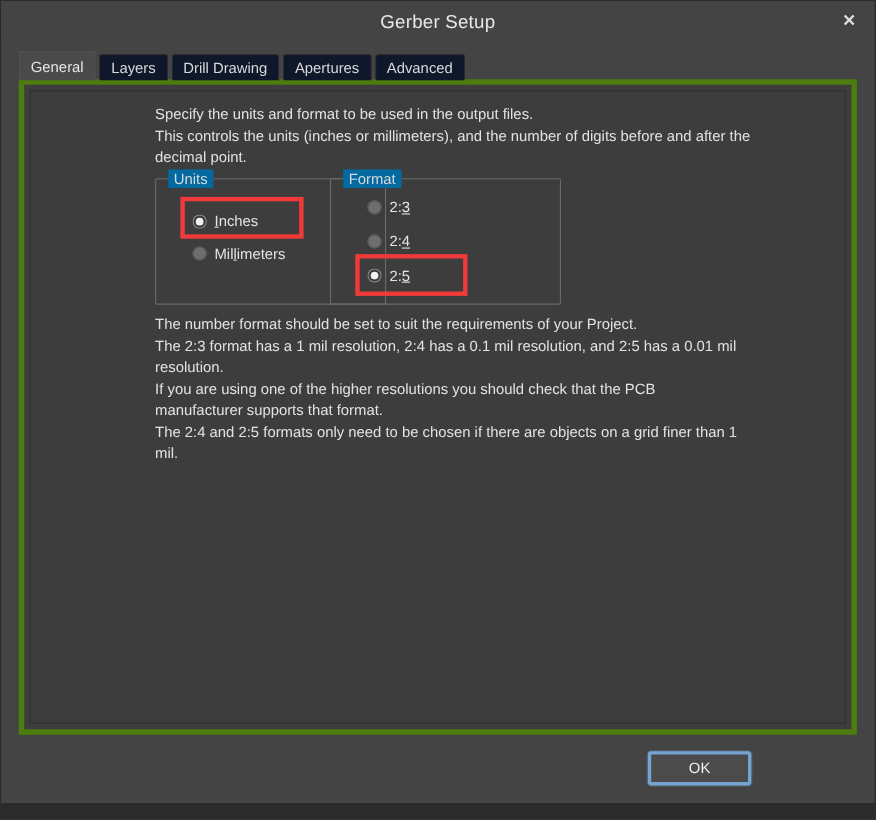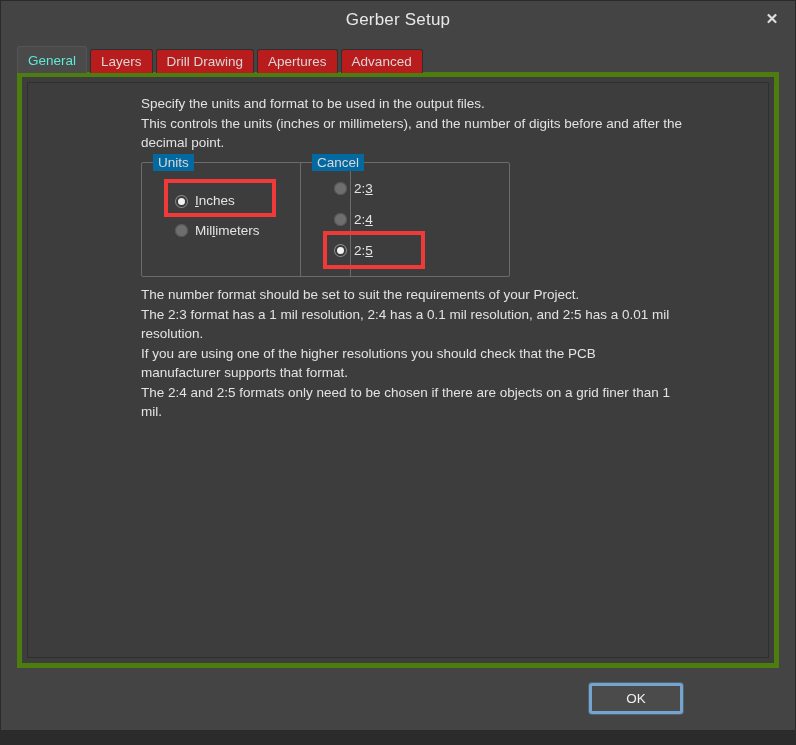--- a/index.html
+++ b/index.html
@@ -62,34 +62,34 @@
     display: flex;
     align-items: flex-end;
     z-index: 3;
   }
   .tab {
     height: 24px;
     line-height: 24px;
     padding: 0 10px;
     margin-right: 3px;
     box-sizing: border-box;
-    background: #b91c1c;
+    background: #0f172a;
     border: 1px solid #2f2f2f;
     border-bottom: none;
     border-radius: 3px 3px 0 0;
     color: #d8d8d8;
     font-size: 13.5px;
     cursor: pointer;
     user-select: none;
     white-space: nowrap;
   }
   .tab.active {
     background: #4a4a4a;
     border-color: #555;
-    color: #5eead4;
+    color: #e5e5e5;
     height: 27px;
     line-height: 27px;
   }
 
   
   .tabpage {
     position: absolute;
     left: 16px;
     right: 16px;
     top: 71px;
@@ -246,21 +246,21 @@
               <span class="radio-label"><span class="acc">I</span>nches</span>
             </div>
             <div class="radio-row" style="left: 33px; top: 57px;">
               <span class="radio-dot"></span>
               <span class="radio-label">Mil<span class="acc">l</span>imeters</span>
             </div>
           </div>
       </div>
 
       <div class="groupbox" id="format-group">
-        <div class="legend">Cancel</div>
+        <div class="legend">Format</div>
         <div id="format-options">
             <div class="radio-row" style="left: 33px; top: 15px;">
               <span class="radio-dot"></span>
               <span class="radio-label">2:<span class="acc">3</span></span>
             </div>
             <div class="radio-row" style="left: 33px; top: 46px;">
               <span class="radio-dot"></span>
               <span class="radio-label">2:<span class="acc">4</span></span>
             </div>
             <div class="hilite" style="left: 22px; top: 68px; width: 102px; height: 38px;"></div>

